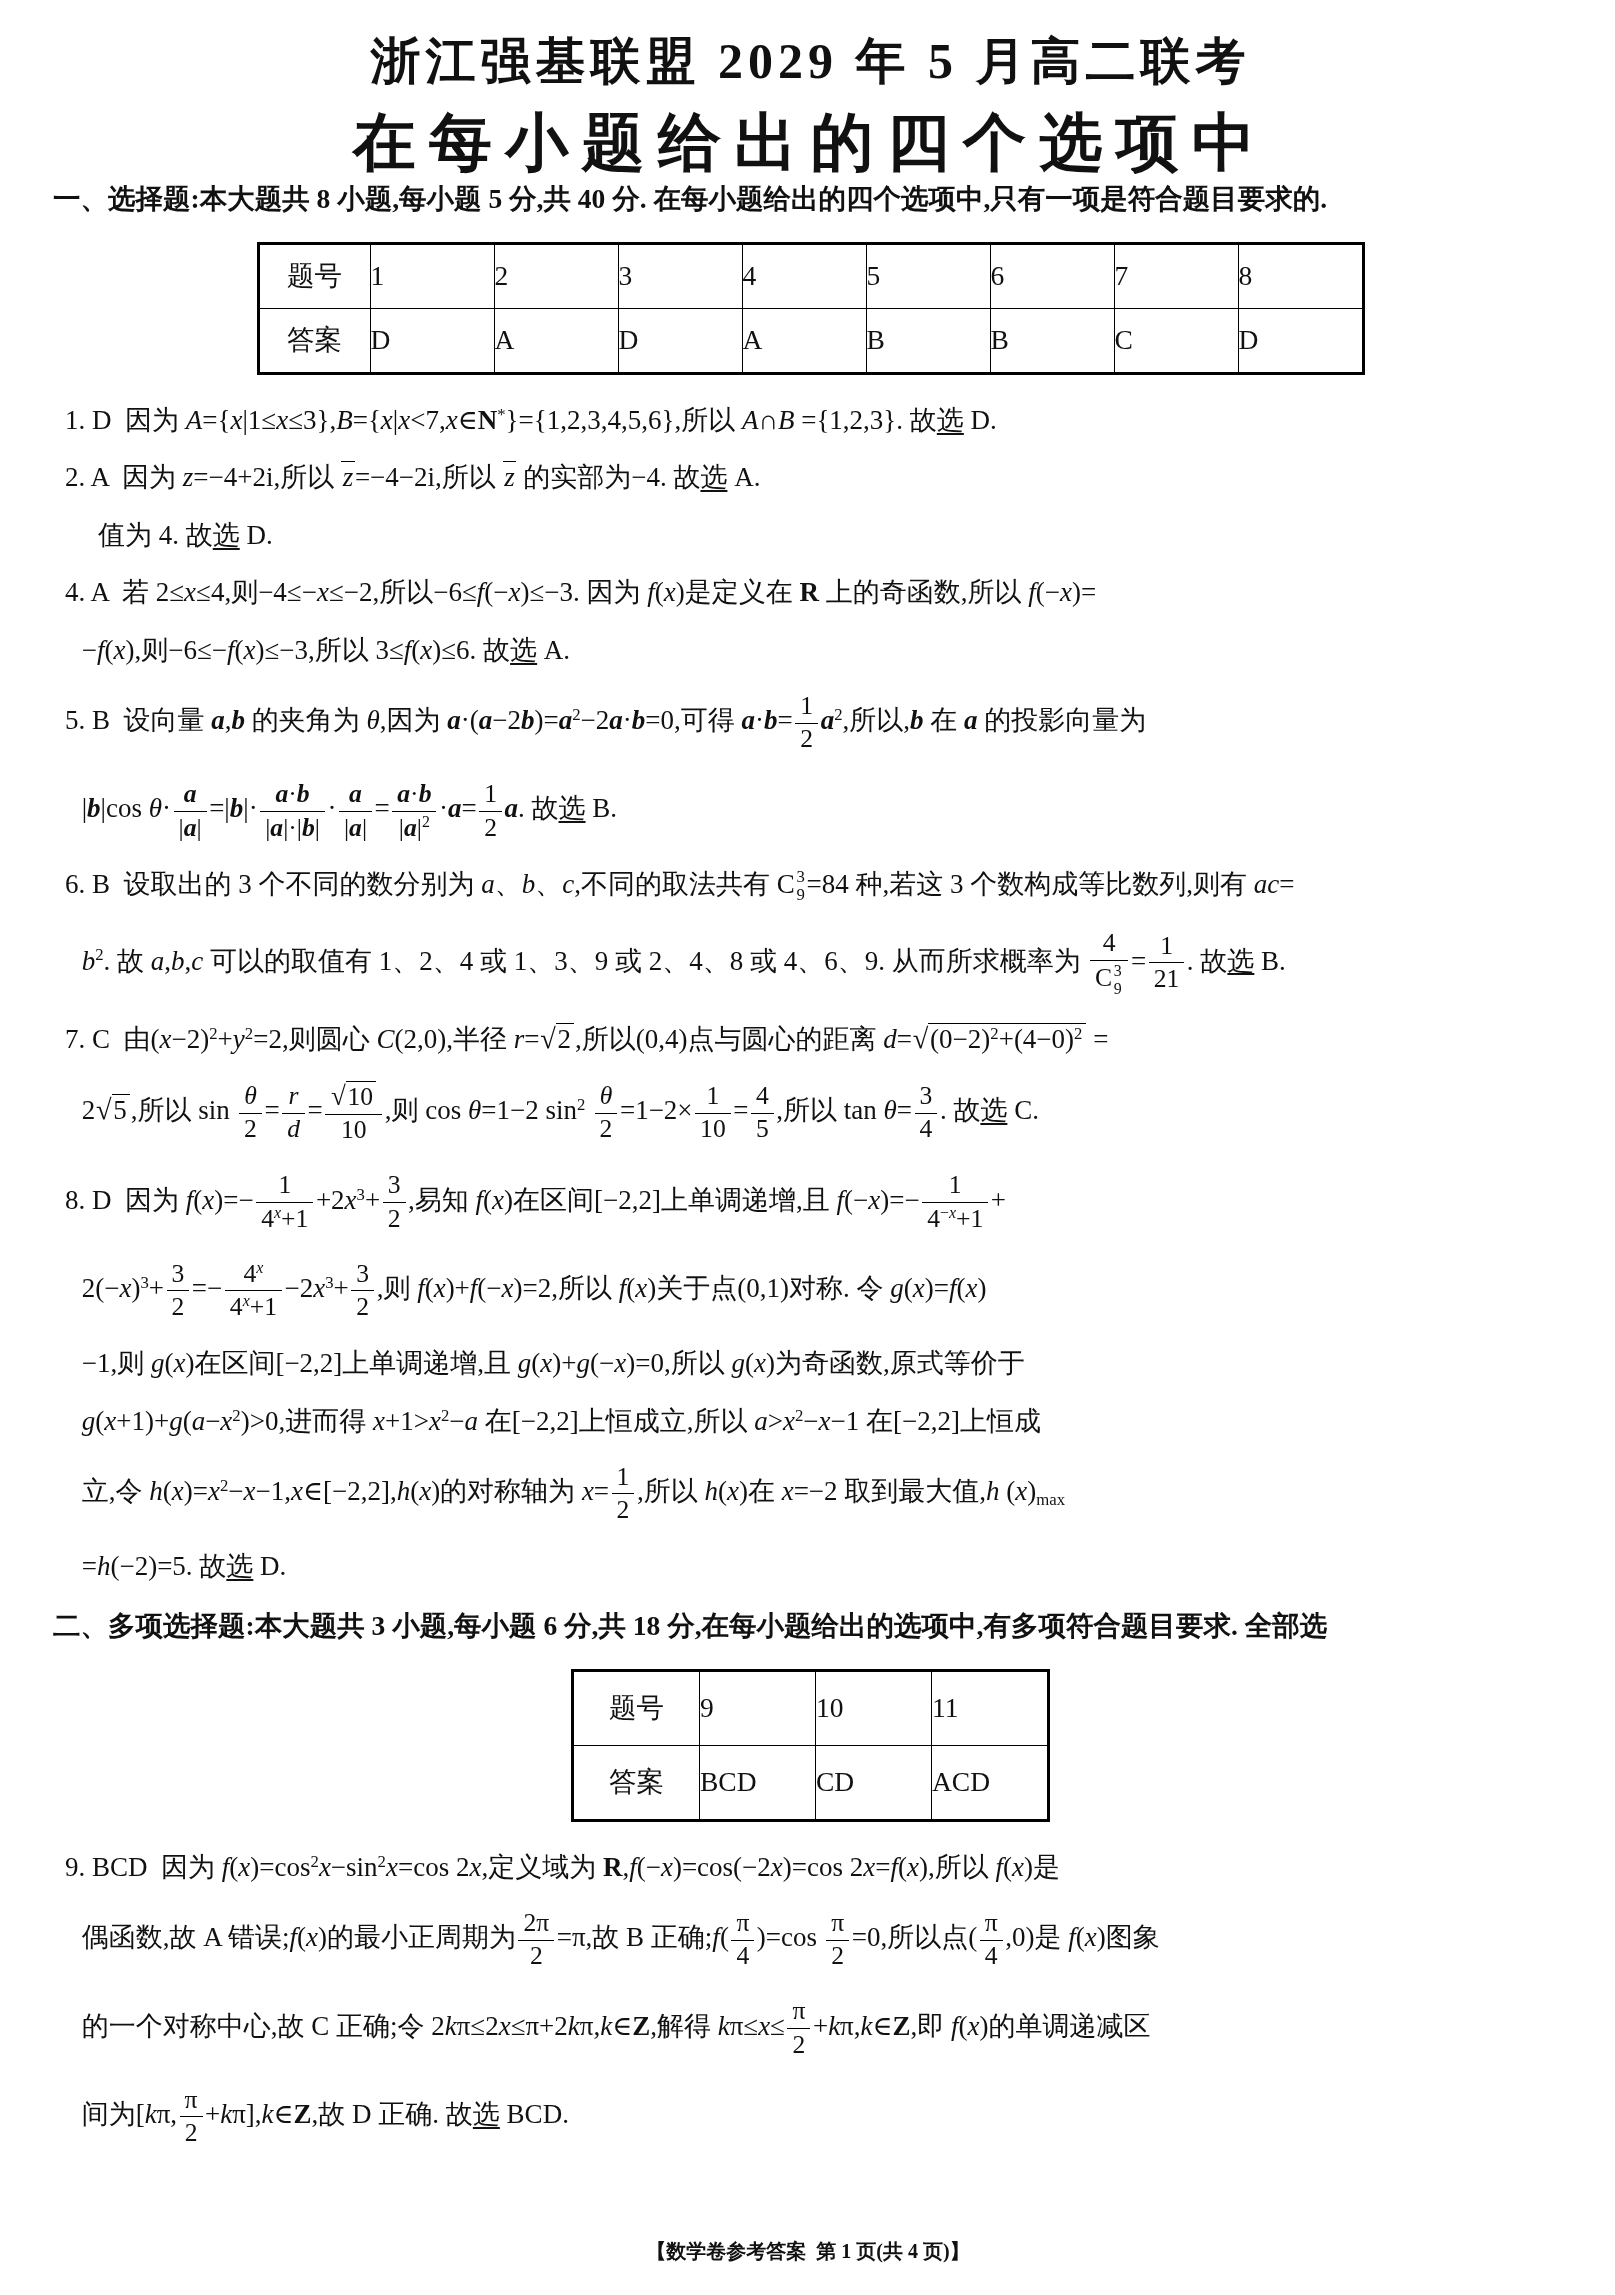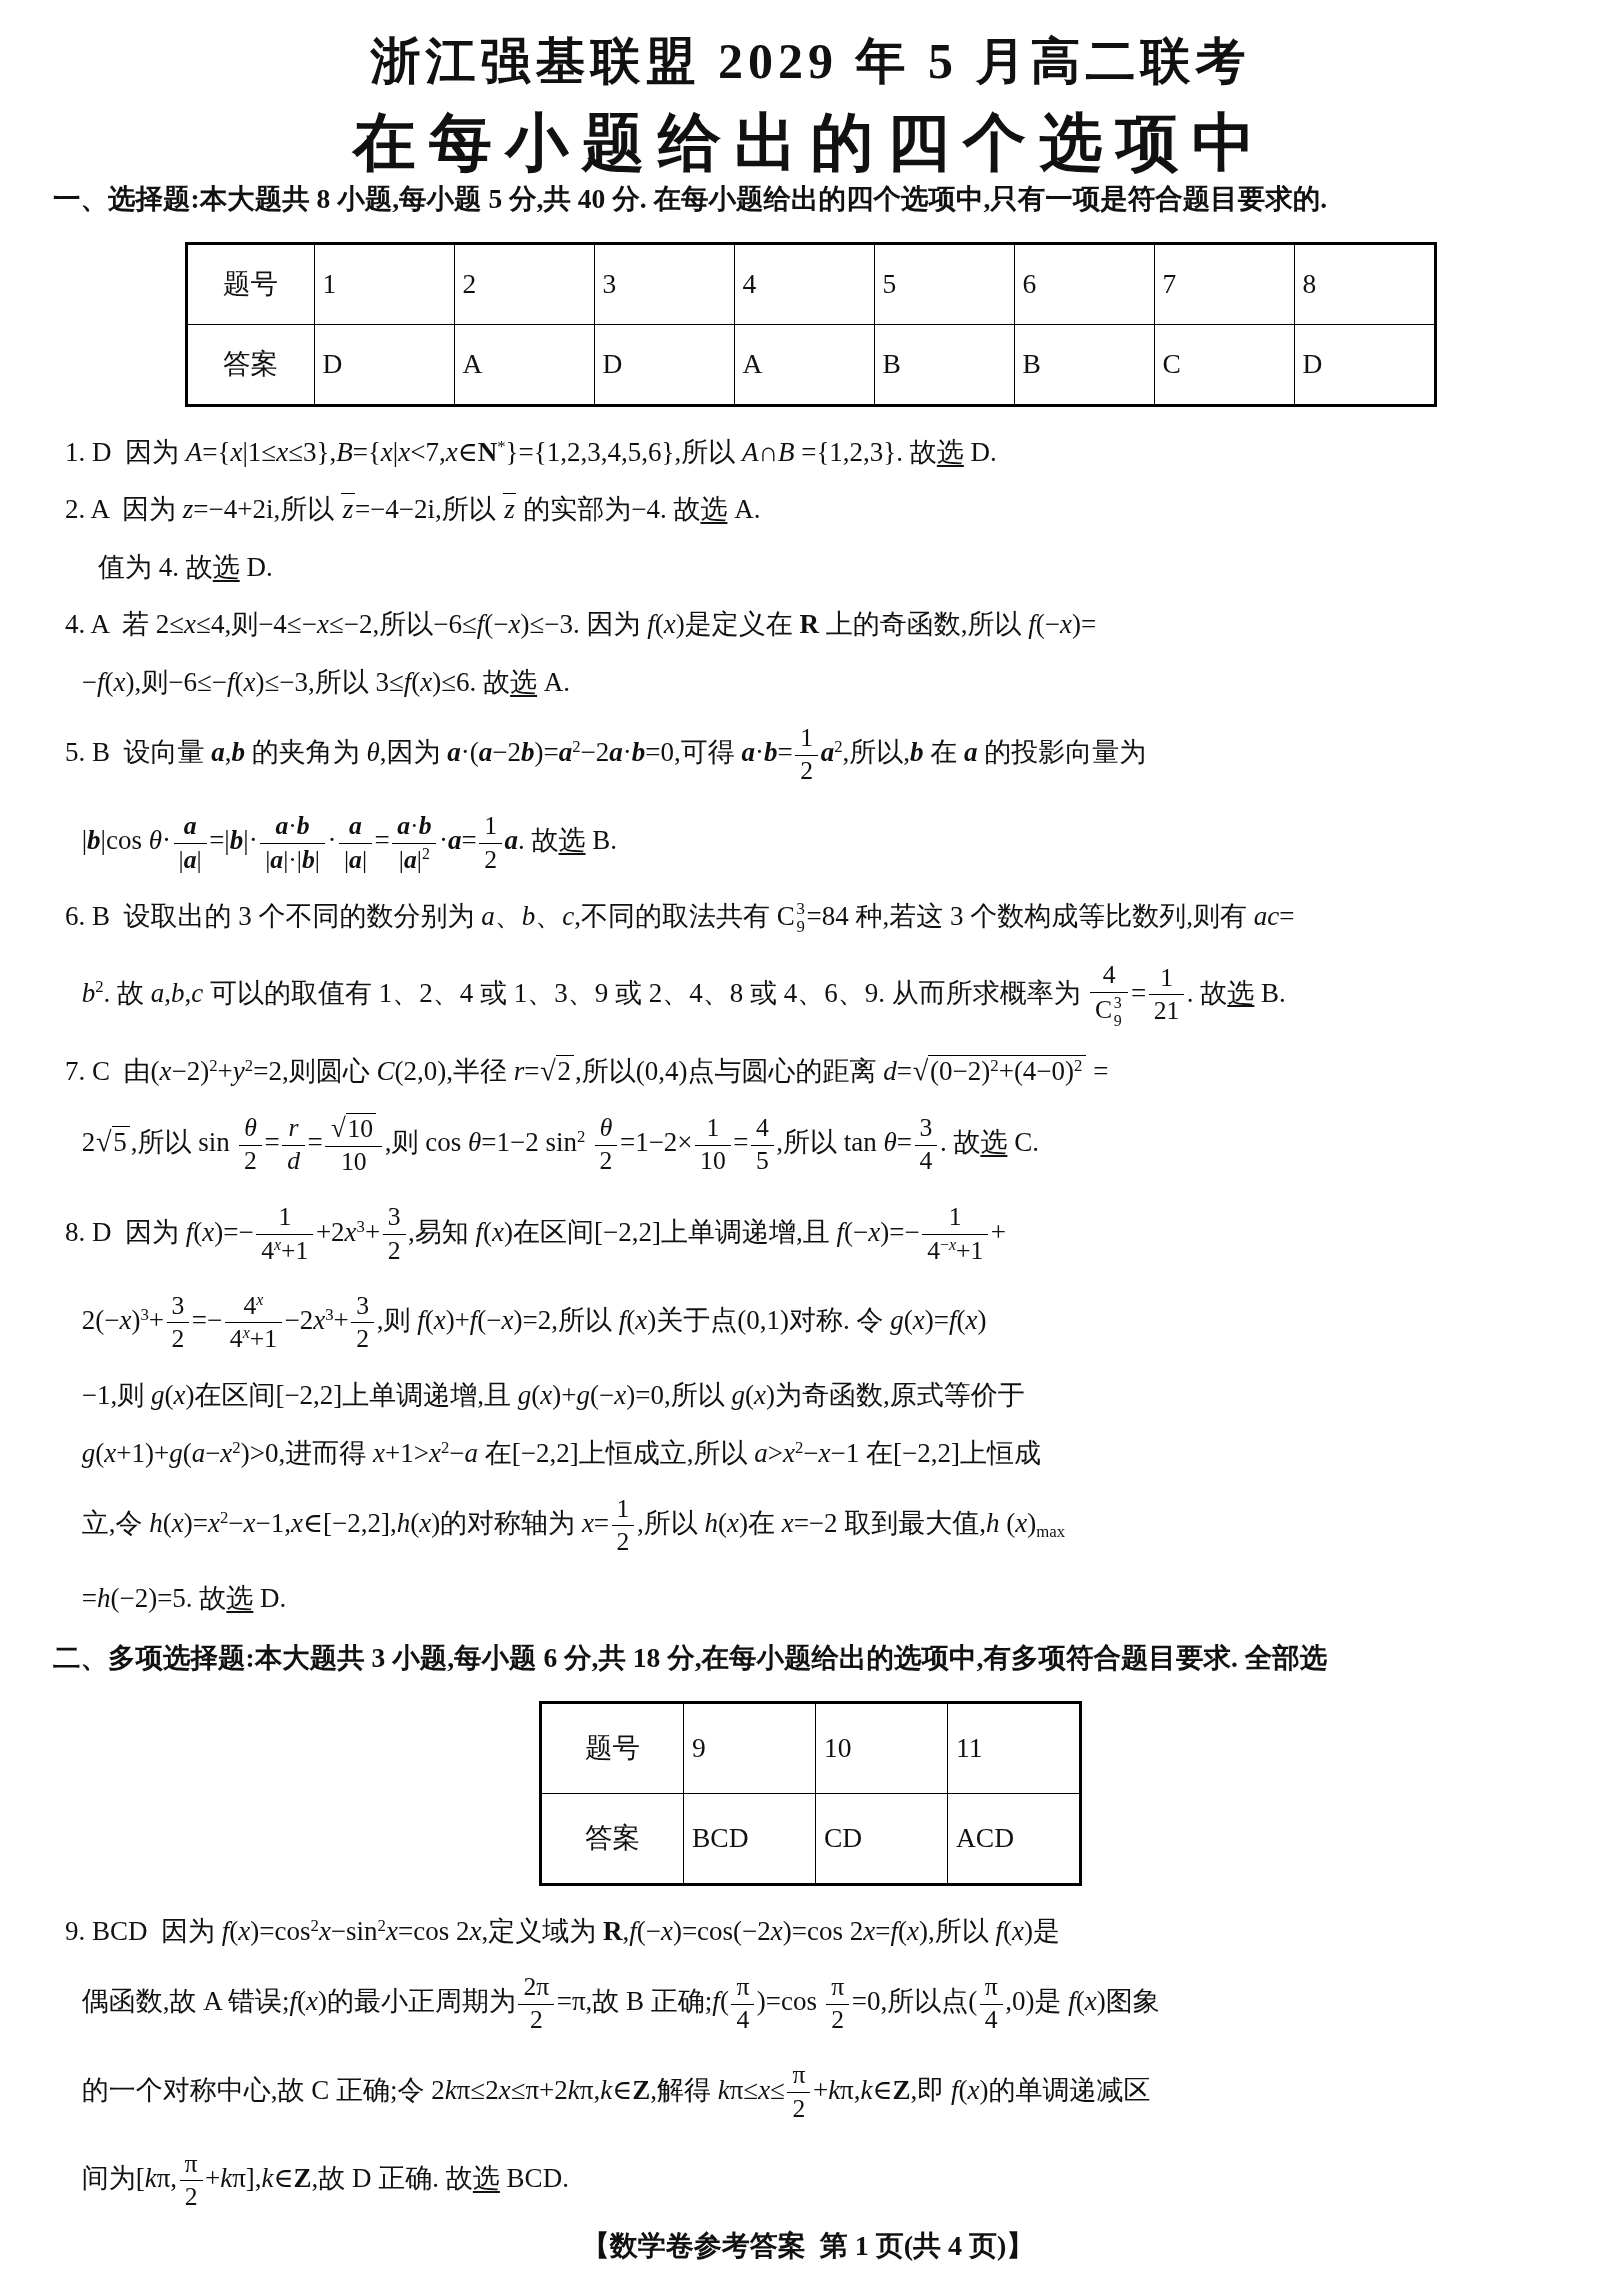--- a/index.html
+++ b/index.html
@@ -7,21 +7,21 @@
     width:1616px;height:2295px;position:relative;background:#ffffff;color:#111;
     font-family:"Liberation Serif","DejaVu Serif",serif;overflow:hidden;
   }
   .page{padding:28px 48px 0 53px;}
   .title1{font-size:50px;font-weight:700;text-align:center;letter-spacing:5px;line-height:1.15;margin:5px 0 0;}
   .title2{font-size:63px;font-weight:700;text-align:center;letter-spacing:13.3px;line-height:1.15;margin:16.7px 0 0;}
   .sec-head{font-weight:700;font-size:27.5px;line-height:37px;margin:0;white-space:pre;}
   .sec-head.cont{padding-left:62px;}
   .sec1-gap{}
   table.ans{border-collapse:collapse;margin:25px auto 28px;border:3.3px solid #000;}
-  table.ans th,table.ans td{border:1.7px solid #000;font-weight:400;font-size:27.5px;padding:8px;}
+  table.ans th,table.ans td{border:1.7px solid #000;font-weight:400;font-size:27.5px;padding:0;}
   table.t1 th{width:110px;height:63px;}
   table.t1 td{width:123px;height:63px;}
   table.t2 th{width:125px;height:73px;}
   table.t2 td{width:115px;height:73px;}
   .sol{margin:12px;}
   .mline{white-space:pre;font-size:27px;line-height:35px;margin-bottom:22.5px;}
   .mline.c1{padding-left:16.7px;}
   .mline.c2{padding-left:33px;}
   .sec2-block{margin-top:8.3px;}
   
@@ -32,21 +32,21 @@
   sub{font-size:0.62em;vertical-align:-0.3em;line-height:0;}
   .frac{display:inline-block;vertical-align:middle;text-align:center;margin:0 2.5px;}
   .frac .fn,.frac .fd{display:block;padding:0.8px 5px;line-height:1.2;font-size:0.95em;}
   .frac .fd{border-top:1.7px solid #000;}
   .sqrt{display:inline-block;vertical-align:baseline;margin:0 0.8px;}
   .sqrt .rsign{font-size:1.05em;}
   .sqrt .radicand{border-top:1.7px solid #000;padding:0 3.3px 0 1.7px;}
   .obar{display:inline-block;border-top:1.7px solid #000;line-height:1.05;padding:0.8px 1.7px 0;}
   .ss{display:inline-flex;flex-direction:column;justify-content:center;vertical-align:middle;font-size:0.62em;line-height:1.12;margin:0 1.7px;text-align:left;}
   .emph{text-decoration:underline;text-decoration-thickness:1.7px;text-underline-offset:4.2px;}
-  .footer{position:absolute;left:0;right:0;bottom:30px;text-align:center;font-weight:700;font-size:28px;white-space:pre;}
+  .footer{position:absolute;left:0;right:0;bottom:30px;text-align:center;font-weight:700;font-size:20px;white-space:pre;}
 </style>
 </head>
 <body>
 
 <div class="page">
 
   <div class="title1">浙江强基联盟 2029 年 5 月高二联考</div>
   <div class="title2">在每小题给出的四个选项中</div>
 
   <div class="sec-head sec1-gap">一、选择题:本大题共 8 小题,每小题 5 分,共 40 分. 在每小题给出的四个选项中,只有一项是符合题目要求的.</div>

